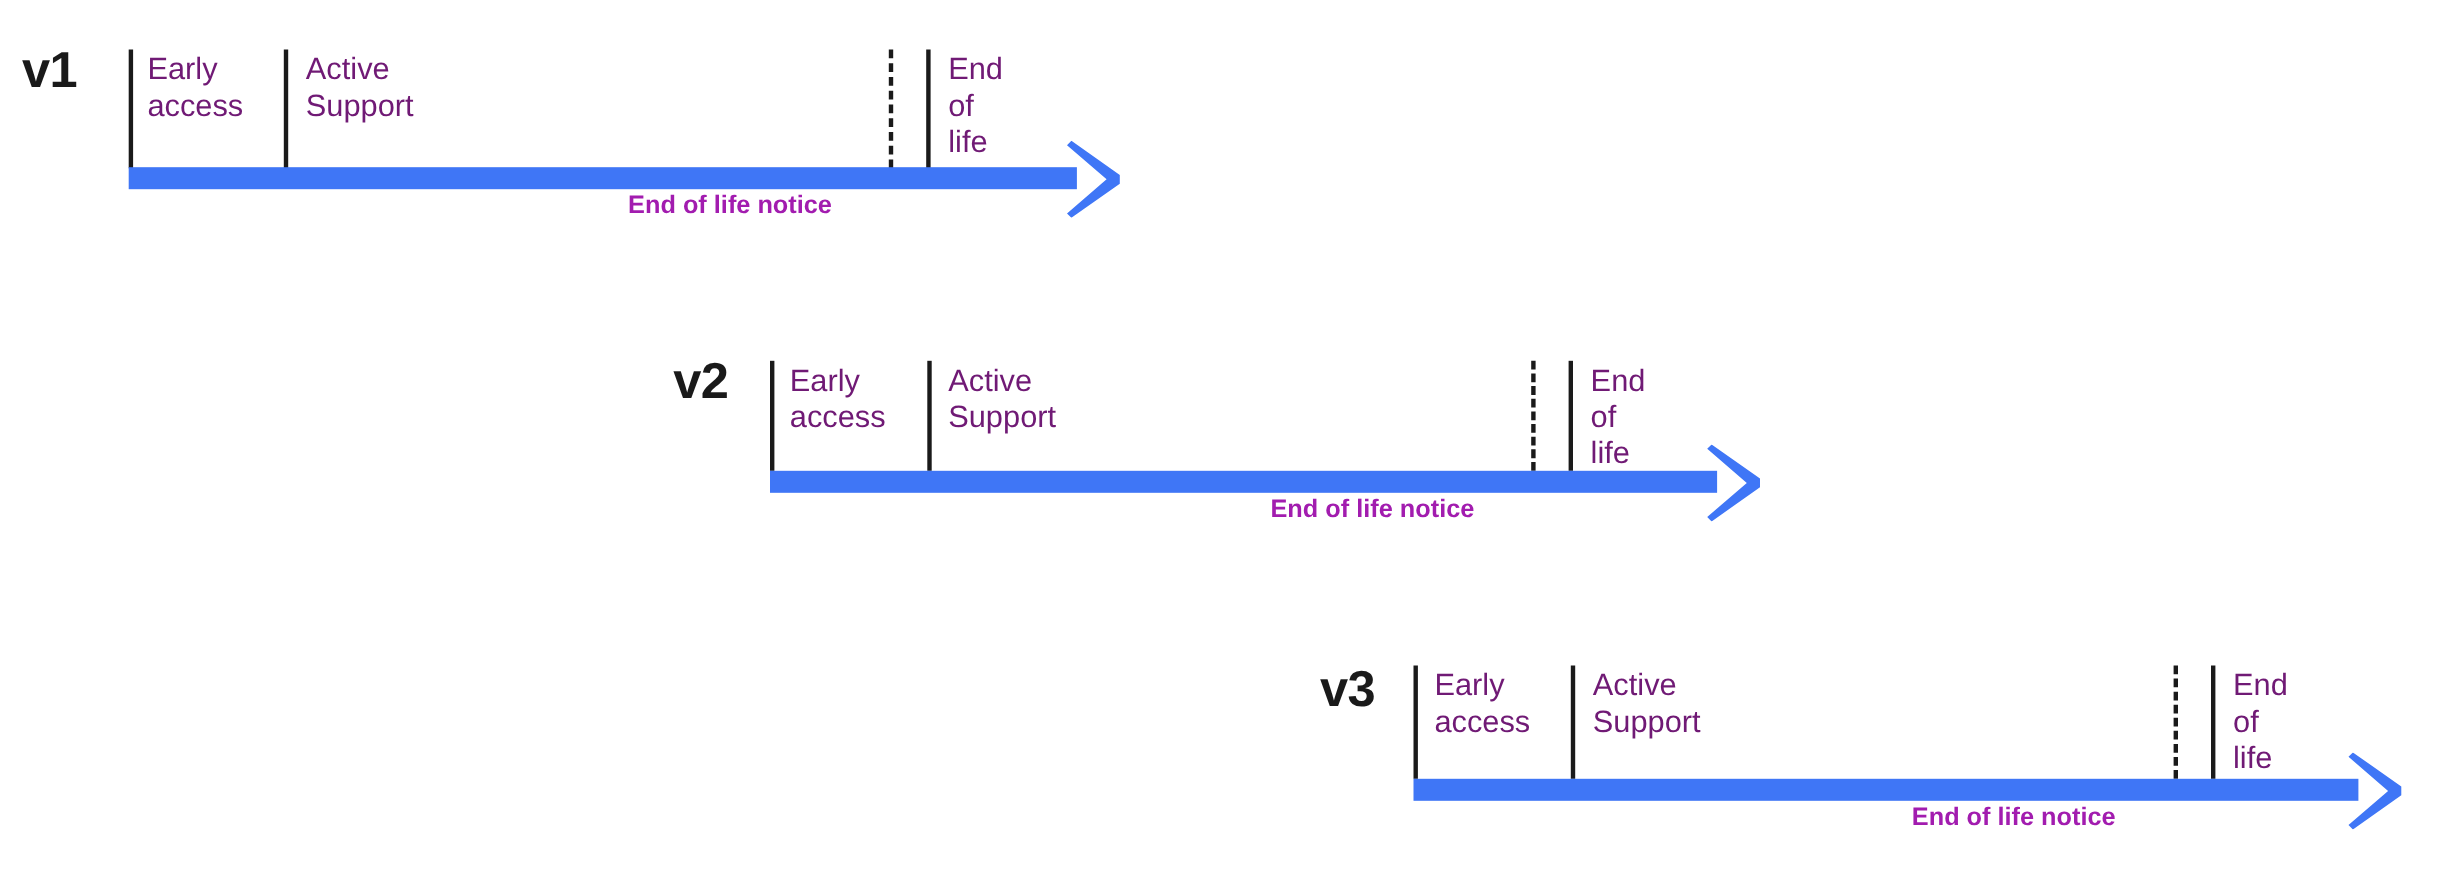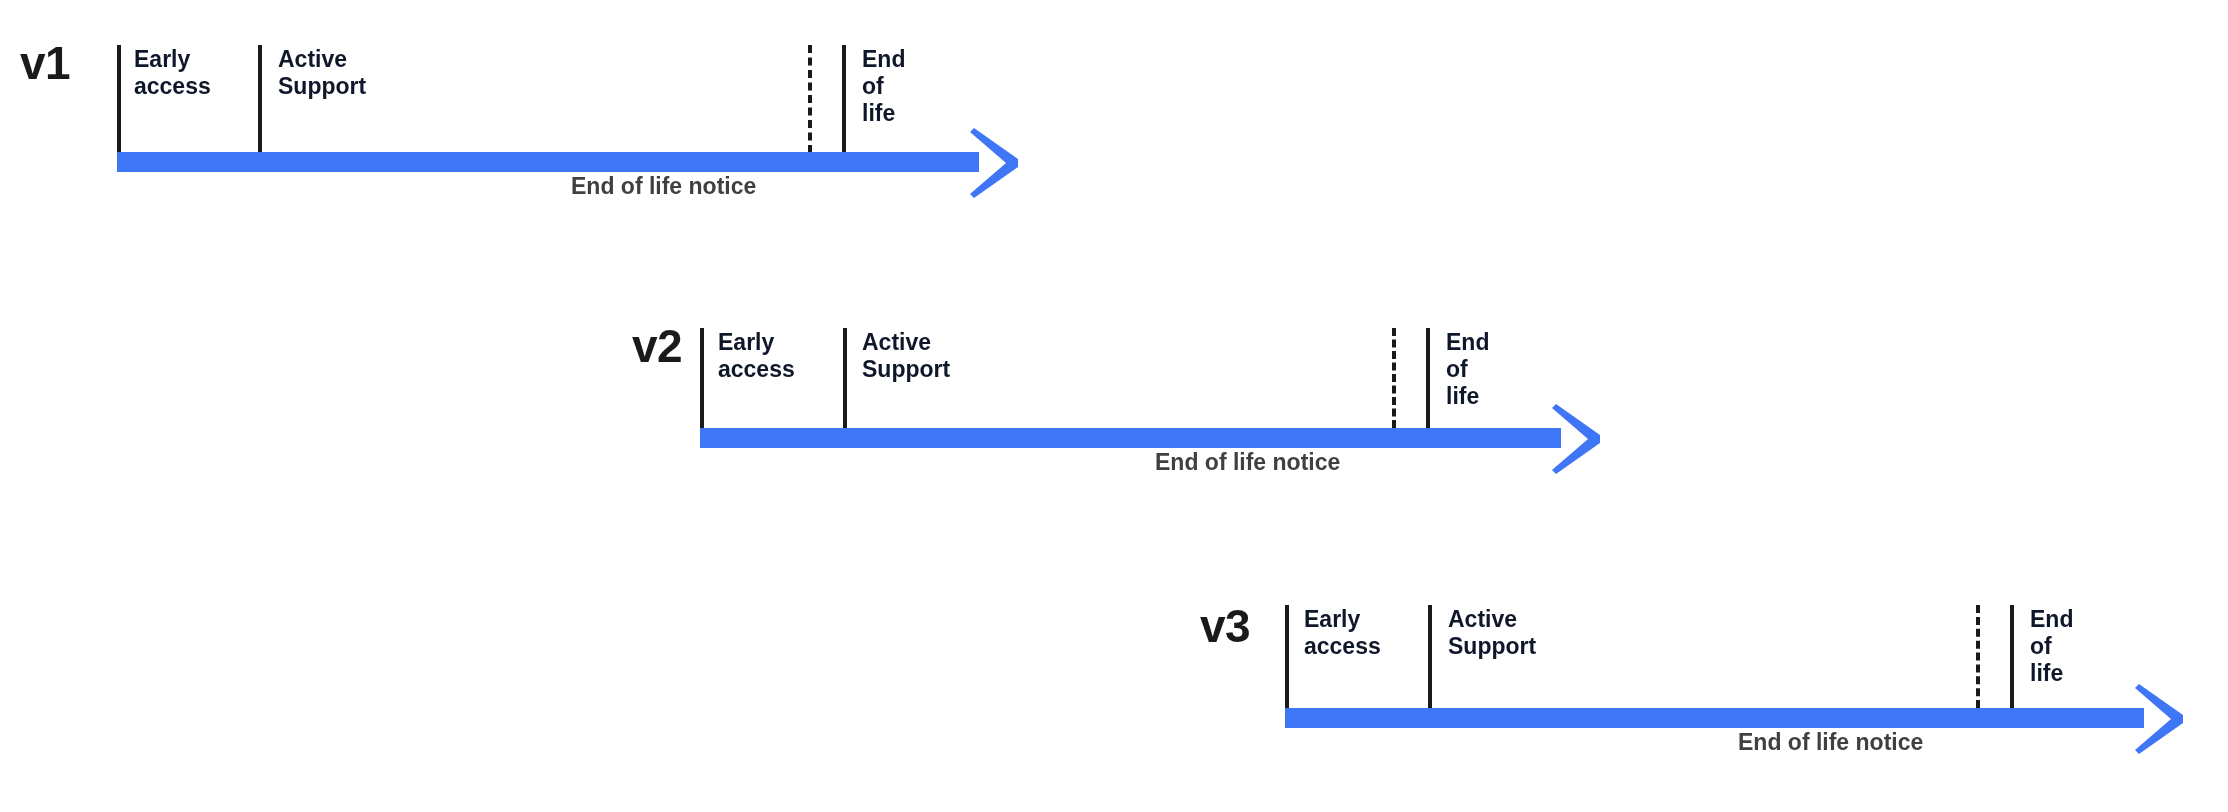--- a/index.html
+++ b/index.html
@@ -45,43 +45,43 @@
   }
   .tick.dashed {
     background: transparent;
     width: 0;
     border-left: 4px dashed #1a1a1a;
   }
 
   
   .phase-label {
     position: absolute;
-    font-size: 23px;
-    font-weight: 700;
-    color: #0f172a;
+    font-size: 28px;
+    font-weight: 400;
+    color: #701a75;
     line-height: 1.18;
     white-space: pre-line;
   }
 
   
   .bar {
     position: absolute;
     background: #3f76f6;
   }
   .arrow-head {
     position: absolute;
   }
   .arrow-head svg { display: block; }
 
   
   .notice-label {
     position: absolute;
     font-size: 23px;
     font-weight: 700;
-    color: #404040;
+    color: #a21caf;
     white-space: nowrap;
     line-height: 1;
   }
 </style>
 </head>
 <body>
 
 <div id="stage">
 
   <div class="timeline-row">
@@ -109,21 +109,21 @@
       <svg width="60" height="70" viewBox="0 0 60 70">
         <path d="M8 4 L12 0 L56 31 L56 39 L12 70 L8 66 L44 35 Z" fill="#3f76f6"></path>
       </svg>
     </div>
 
     <div class="notice-label" style="left:571px; top:175px;">End of life notice</div>
   </div>
 
   <div class="timeline-row">
 
-    <div class="version-label" style="left:632px; top:323px;">v2</div>
+    <div class="version-label" style="left:612px; top:323px;">v2</div>
 
     <div class="tick" style="left:700px; top:328px; height:100px;"></div>
 
     <div class="phase-label" style="left:718px; top:329px; width:120px;">Early
 access</div>
 
     <div class="tick" style="left:843px; top:328px; height:100px;"></div>
 
     <div class="phase-label" style="left:862px; top:329px;">Active Support</div>
 

